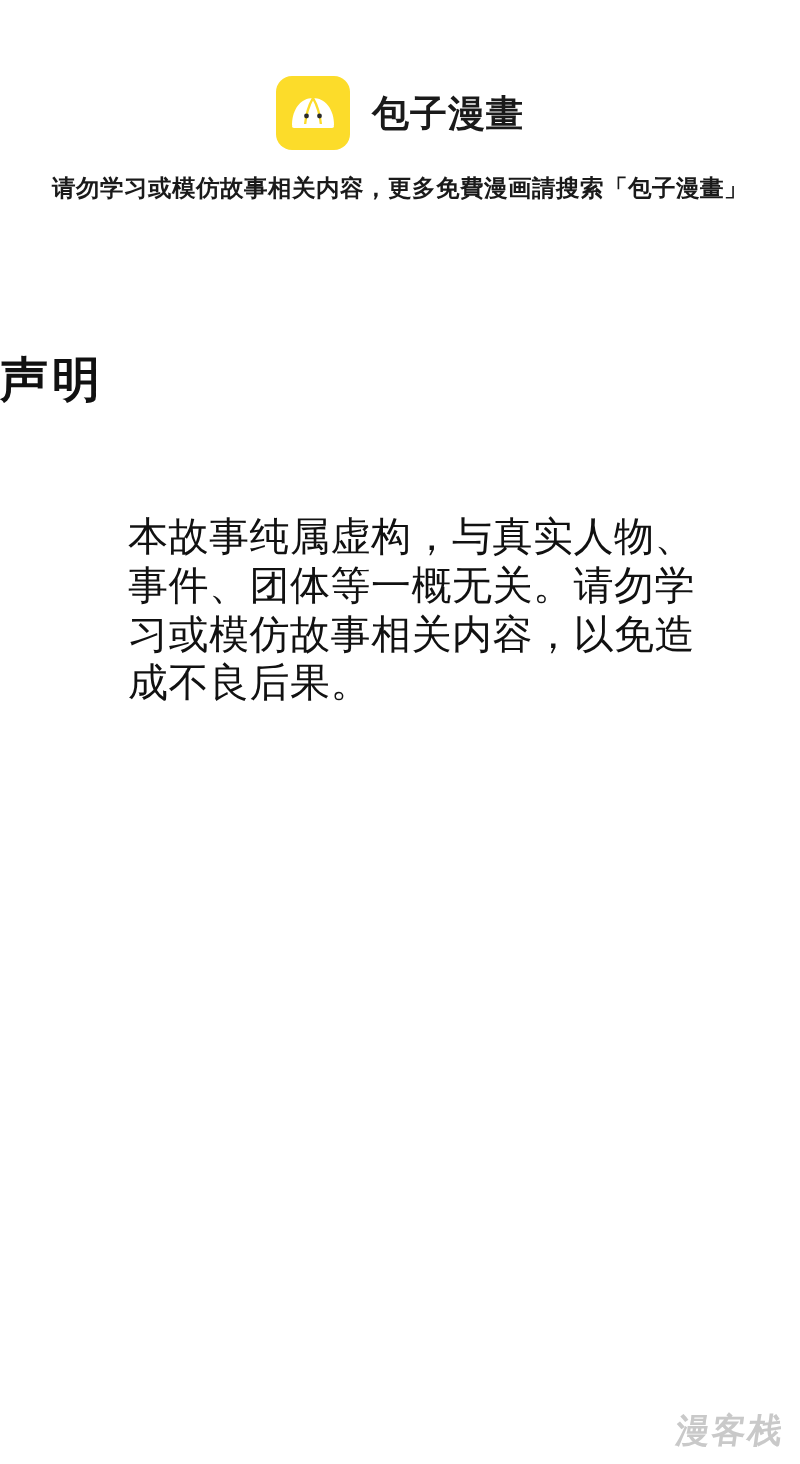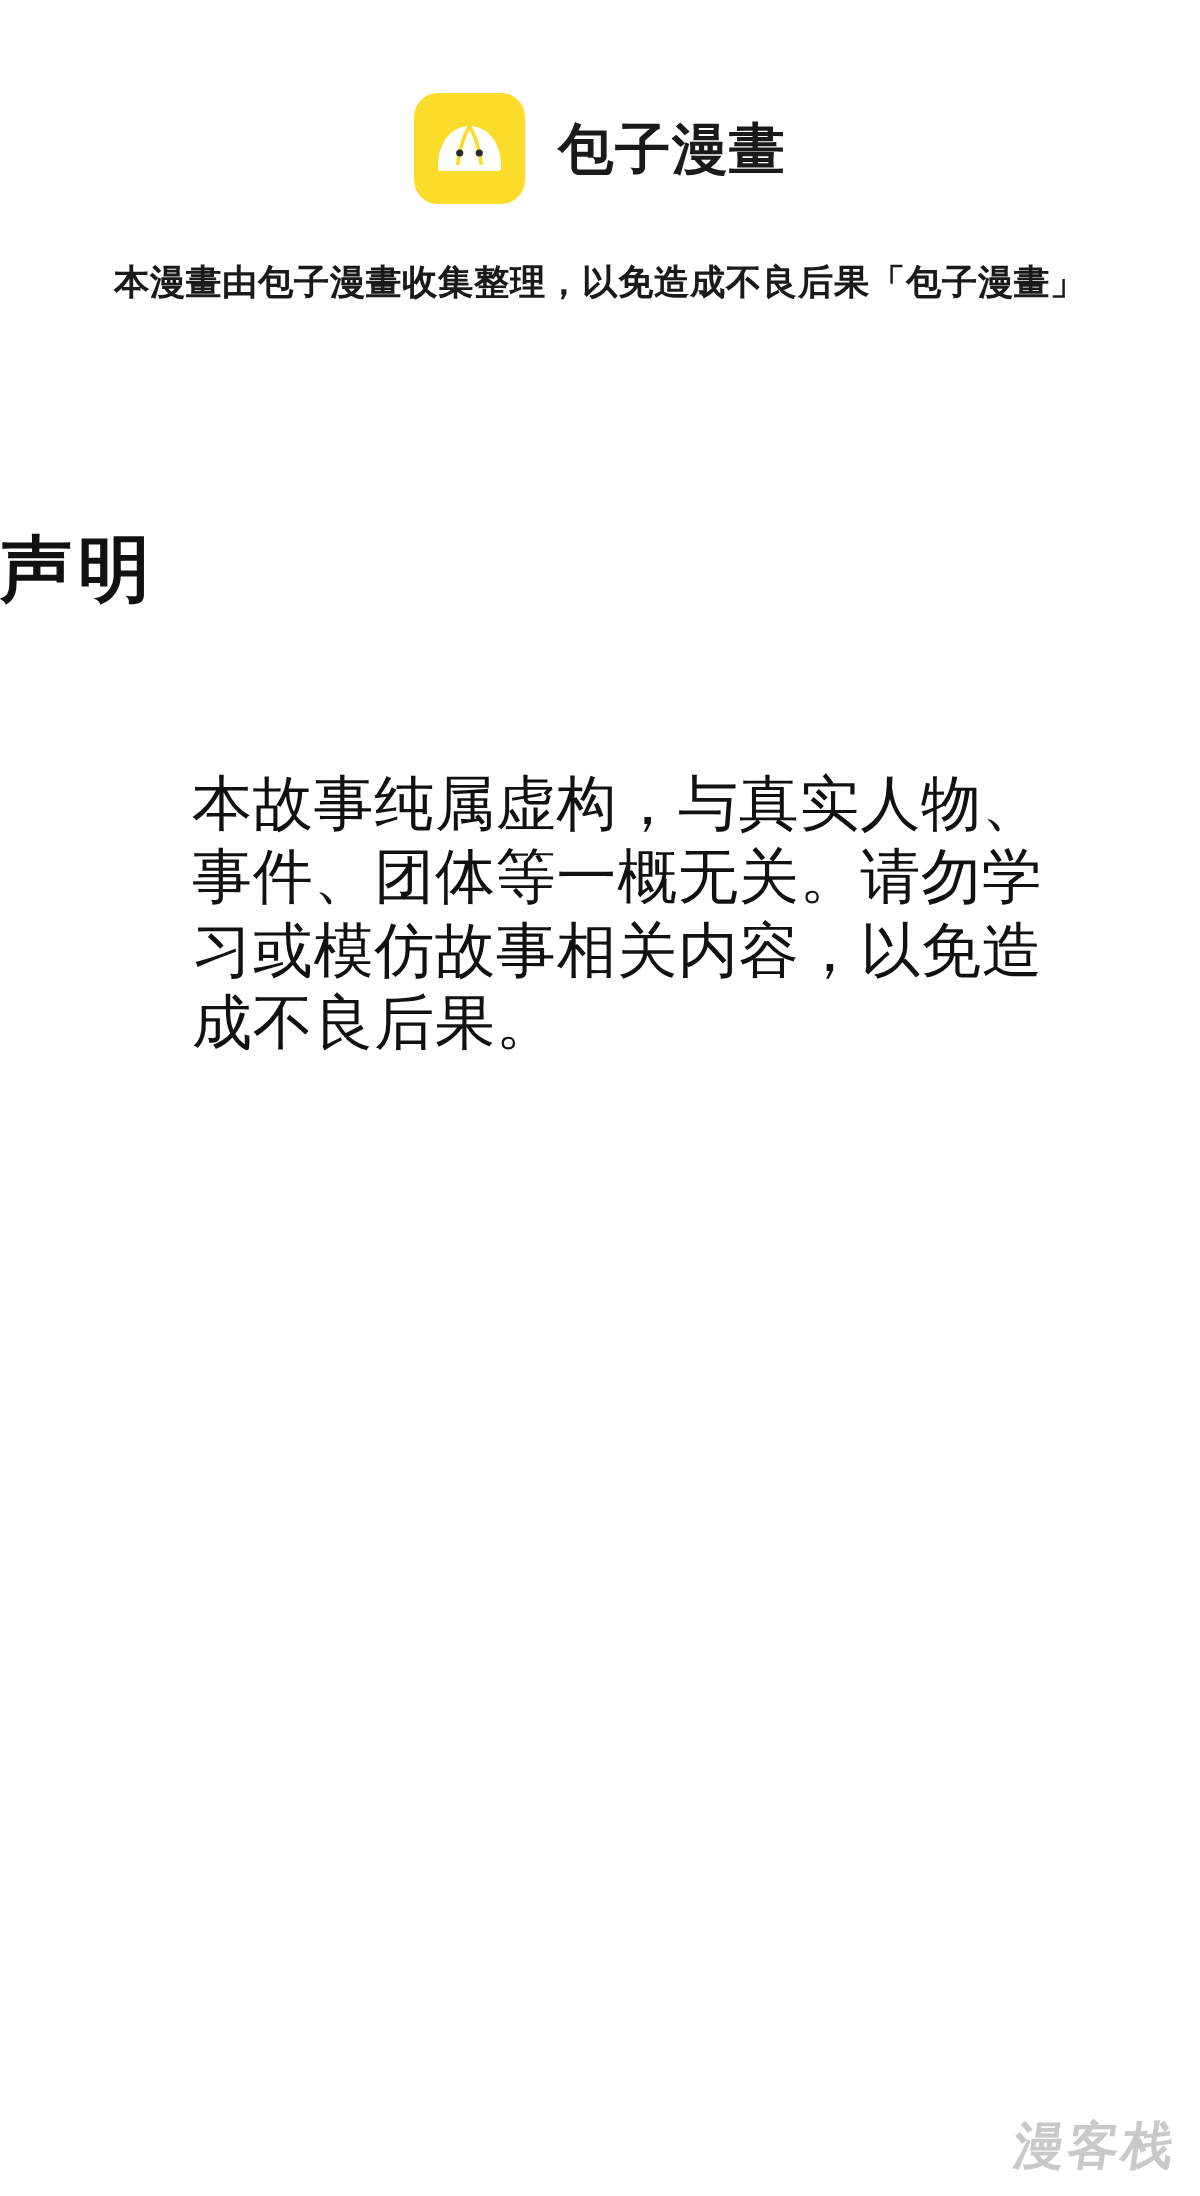--- a/index.html
+++ b/index.html
@@ -12,21 +12,21 @@
     height: 1464px;
     position: relative;
     font-family: "Liberation Sans", "DejaVu Sans", sans-serif;
     color: #111111;
     overflow: hidden;
   }
 
   
   .brand {
     position: absolute;
-    top: 62px;
+    top: 76px;
     left: 0;
     width: 100%;
     display: flex;
     align-items: center;
     justify-content: center;
     gap: 22px;
   }
   .brand-logo {
     width: 74px;
     height: 74px;
@@ -114,19 +114,19 @@
 
       <circle cx="21.5" cy="31" r="2.4" fill="#2b2b2b"></circle>
       <circle cx="34.5" cy="31" r="2.4" fill="#2b2b2b"></circle>
 
       <rect x="7" y="39" width="42" height="4" rx="2" fill="#ffffff"></rect>
     </svg>
   </div>
   <div class="brand-name">包子漫畫</div>
 </div>
 
-<div class="notice">本漫畫由包子漫畫收集整理，以免造成不良后果「包子漫畫」</div>
+<div class="notice">请勿学习或模仿故事相关内容，更多免費漫画請搜索「包子漫畫」</div>
 
 <div class="decl-title">声明</div>
 
 <div class="decl-body">本故事纯属虚构，与真实人物、事件、团体等一概无关。请勿学习或模仿故事相关内容，以免造成不良后果。</div>
 
 <div class="watermark">漫客栈</div>
 
 </body></html>

